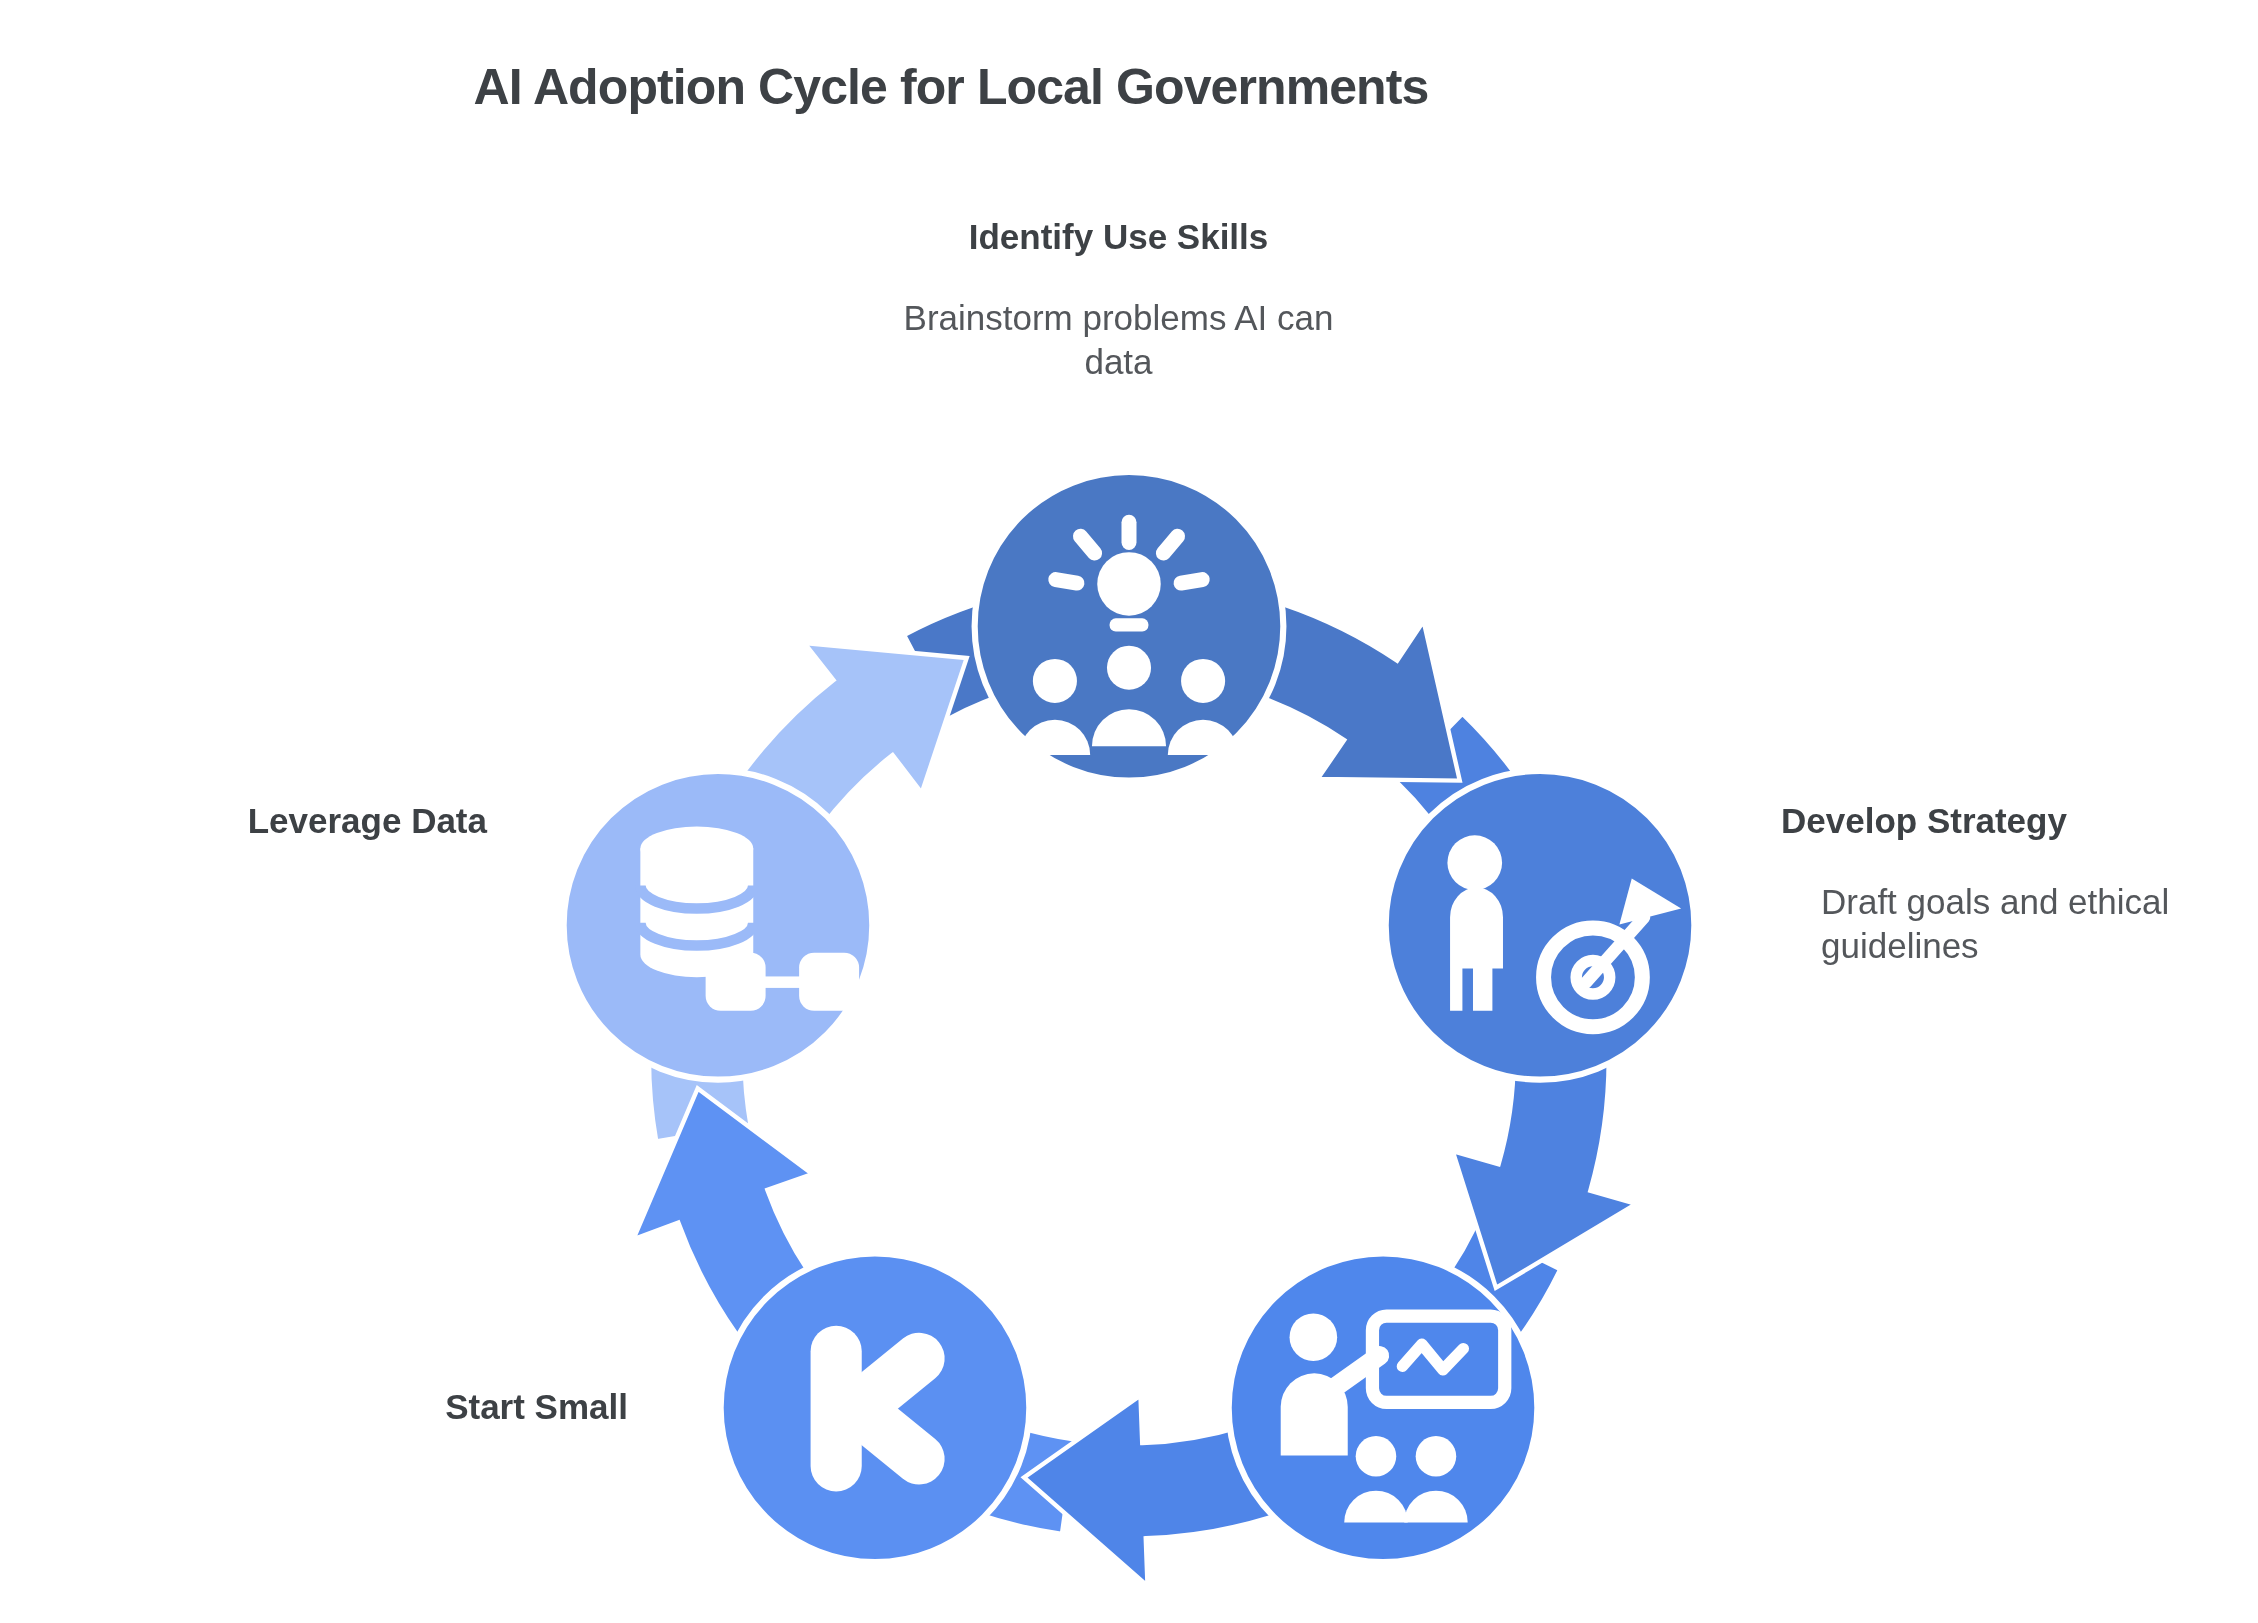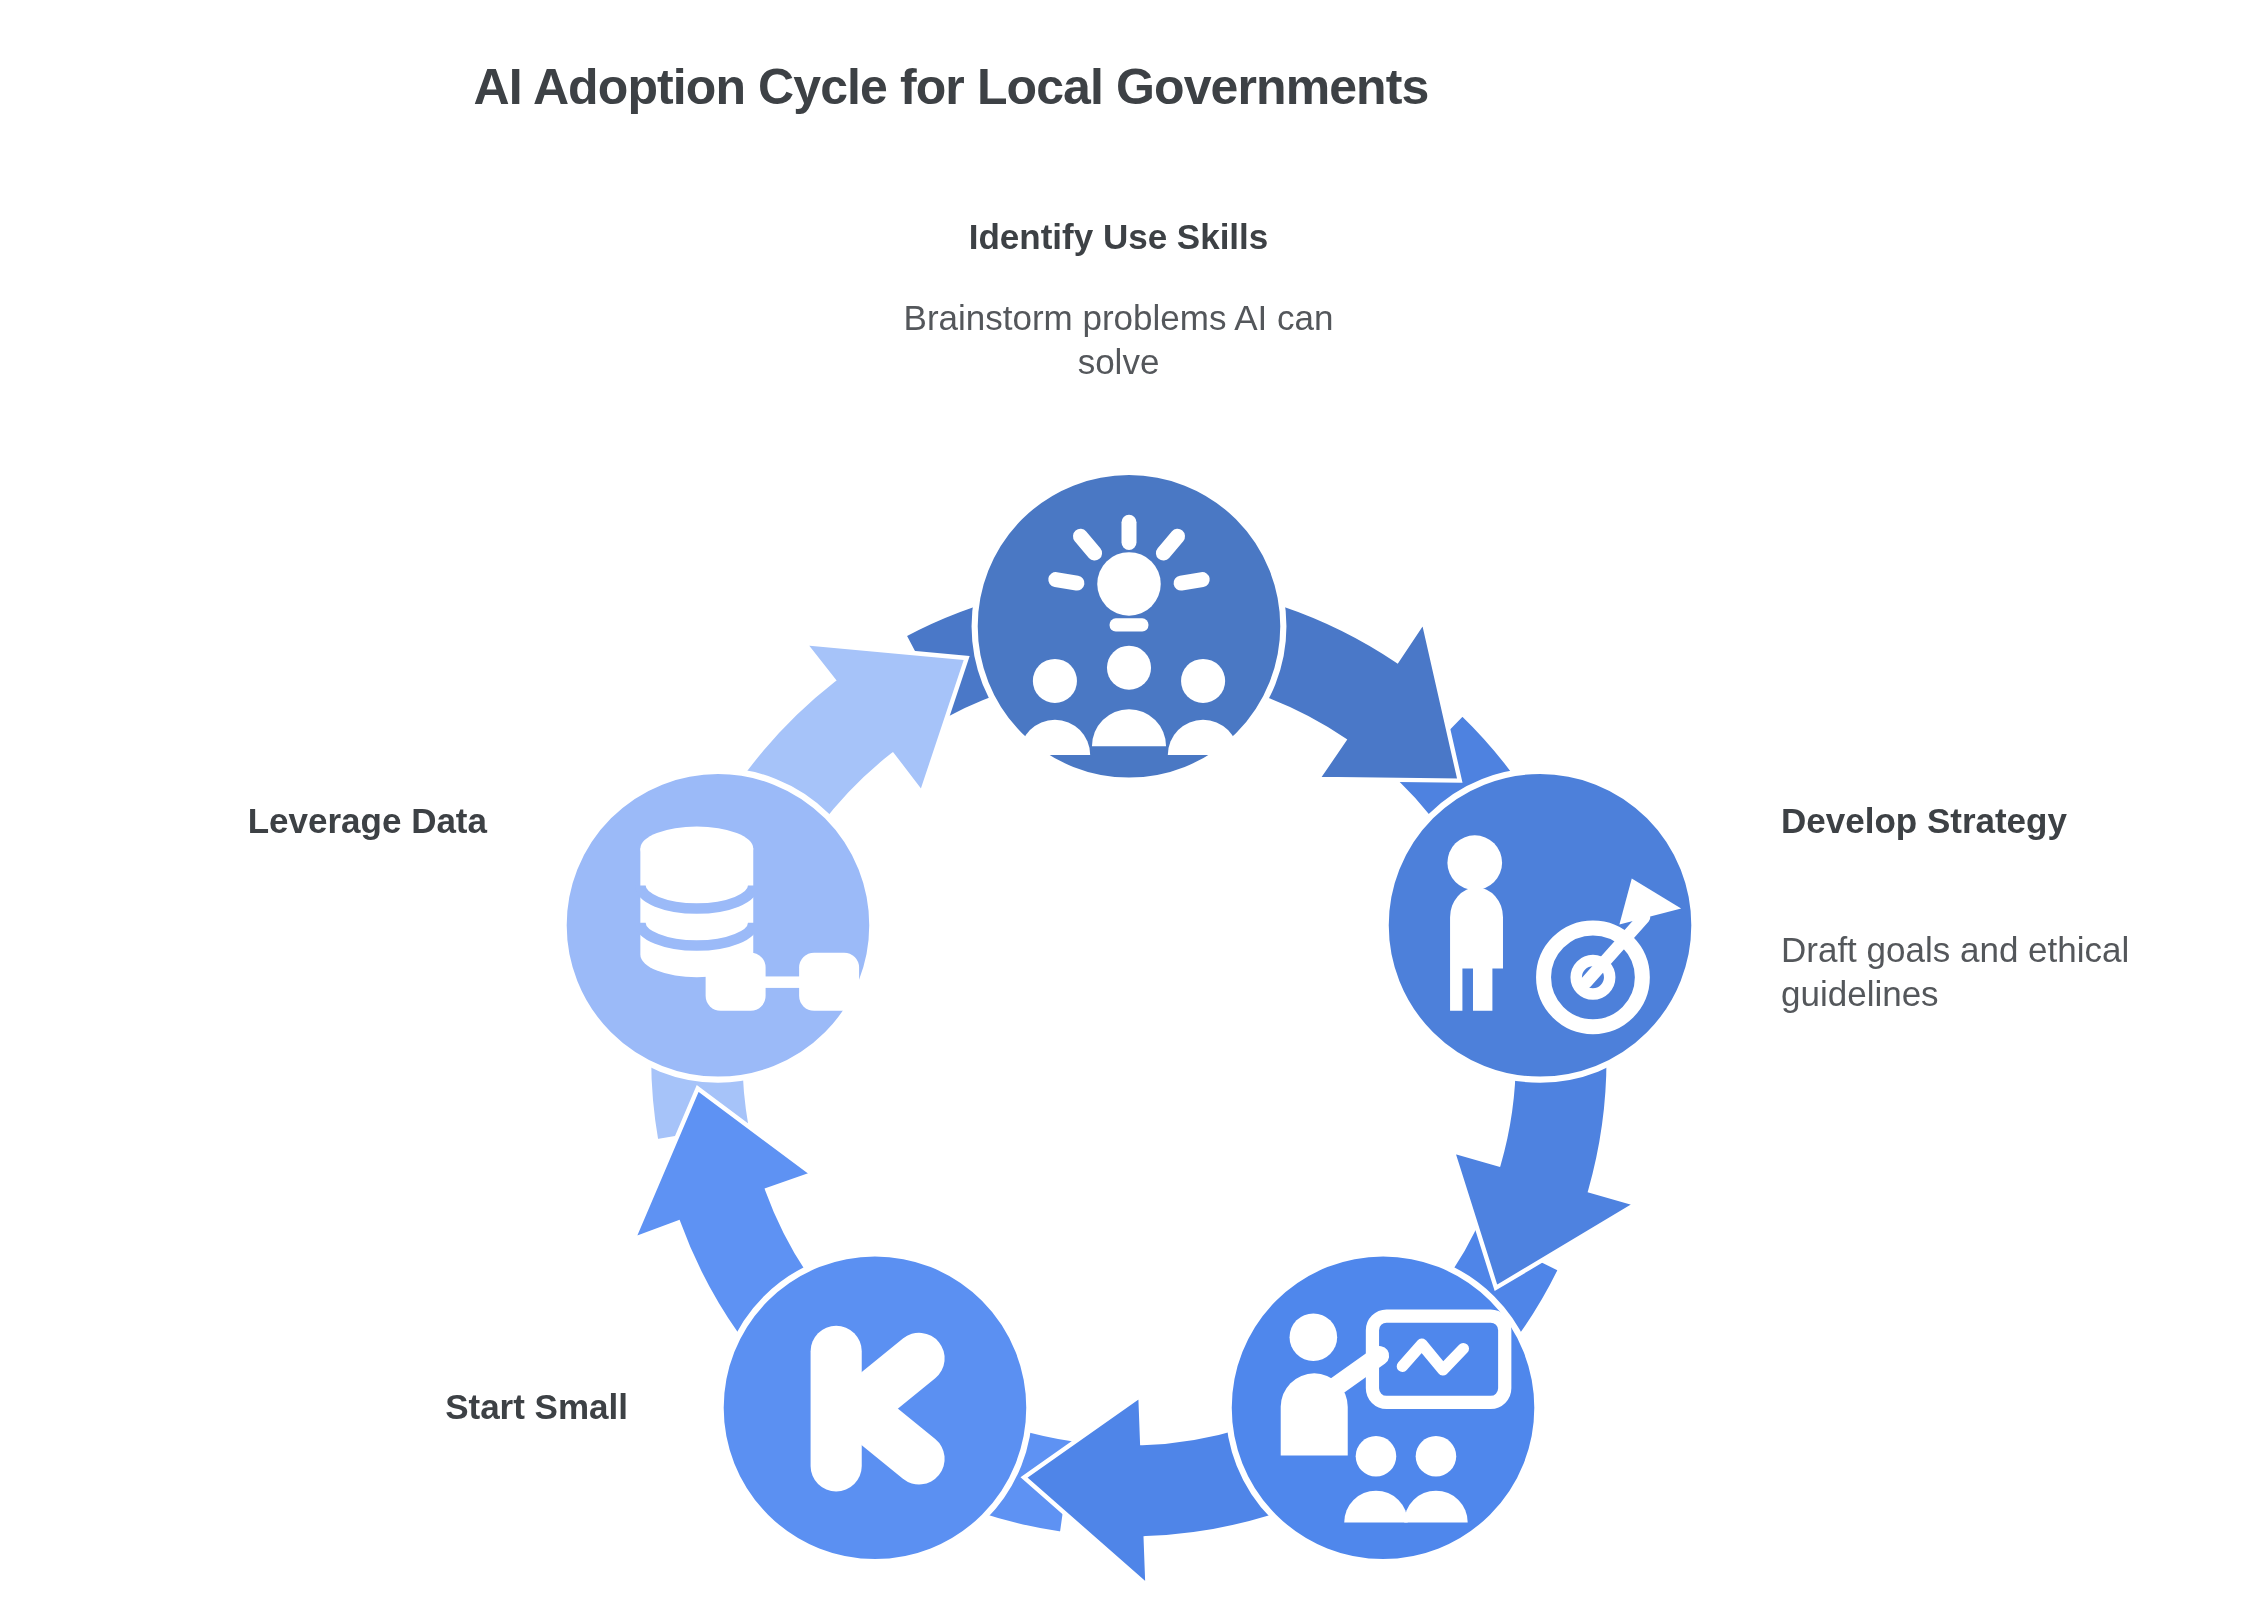--- a/index.html
+++ b/index.html
@@ -9,21 +9,21 @@
   svg.cycle{position:absolute;left:0;top:0;width:2258px;height:1623px;}
   .title{position:absolute;top:58px;left:0;width:1902px;text-align:center;
          font-size:50px;font-weight:800;color:#3d4145;letter-spacing:-0.9px;}
   .node-label{position:absolute;font-size:35px;font-weight:700;color:#3d4145;}
   .node-desc{position:absolute;font-size:35px;font-weight:400;color:#54575b;line-height:1.25;}
   .ta-c{text-align:center;}
   .ta-r{text-align:right;}
   .pos-n0-label{top:217px;left:854px;width:529px;}
   .pos-n0-desc{top:296px;left:898px;width:441px;}
   .pos-n1-label{top:801px;left:1781px;width:441px;}
-  .pos-n1-desc{top:880px;left:1781px;width:406px;margin-top:48px;}
+  .pos-n1-desc{top:880px;left:1821px;width:406px;}
   .pos-n2-label{top:1387px;left:1637px;width:441px;}
   .pos-n2-desc{top:1466px;left:1637px;width:397px;}
   .pos-n3-label{top:1387px;right:1630px;width:529px;}
   .pos-n3-desc{top:1487px;right:1630px;width:565px;}
   .pos-n4-label{top:801px;right:1771px;width:529px;}
   .pos-n4-desc{top:880px;right:1771px;width:415px;}
 </style>
 </head>
 <body>
 
@@ -106,21 +106,21 @@
       <path d="M726 962 v120 a64 26 0 0 0 128 0 v-120 z"></path>
       <path d="M726 1004 a64 26 0 0 0 128 0" fill="none" stroke-width="12" stroke="#9bbaf8"></path>
       <path d="M726 1046 a64 26 0 0 0 128 0" fill="none" stroke-width="12" stroke="#9bbaf8"></path>
       <rect x="800" y="1080" width="68" height="66" rx="17"></rect>
       <rect x="906" y="1080" width="68" height="66" rx="17"></rect>
       <rect x="860" y="1107" width="54" height="13"></rect>
     </g>
   </svg>
 
   <div class="node-label ta-c pos-n0-label">Identify Use Skills</div>
-  <div class="node-desc ta-c pos-n0-desc">Brainstorm problems AI can solve</div>
+  <div class="node-desc ta-c pos-n0-desc">Brainstorm problems AI can data</div>
 
   <div class="node-label pos-n1-label">Develop Strategy</div>
   <div class="node-desc pos-n1-desc">Draft goals and ethical guidelines</div>
 
 
   <div class="node-label ta-r pos-n3-label">Start Small</div>
 
   <div class="node-label ta-r pos-n4-label">Leverage Data</div>
 
 </div>

